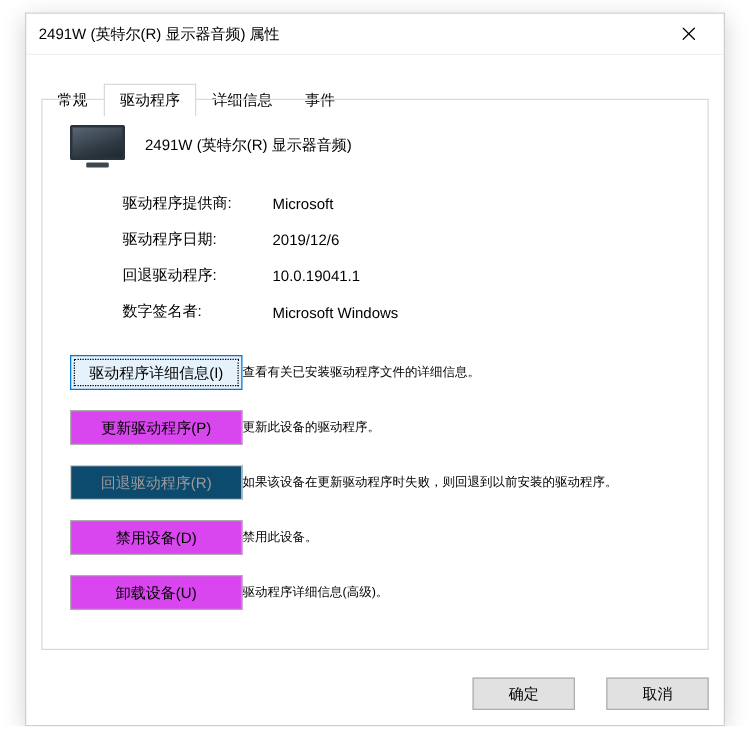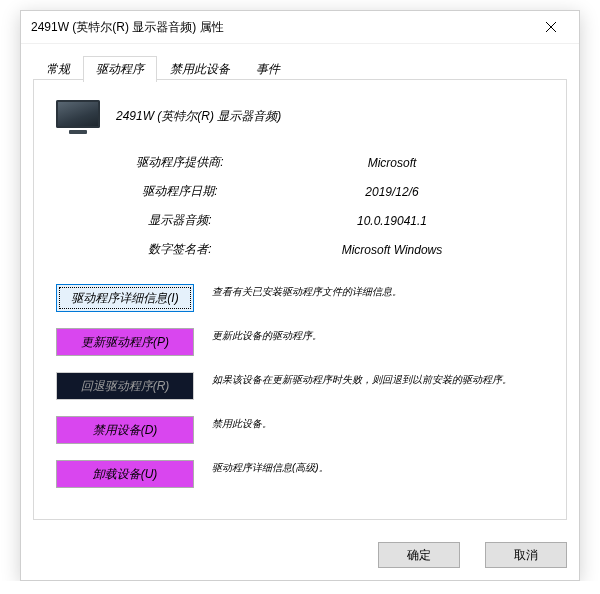--- a/index.html
+++ b/index.html
@@ -46,25 +46,24 @@
     display: flex;
     align-items: flex-end;
     position: relative;
     height: 26px;
   }
   .tab {
     padding: 4px 12px 4px 12px;
     border: 1px solid transparent;
     border-bottom: none;
     position: relative;
-    top: 2px;
+    top: 13px;
     background: transparent;
     font-size: 12px;
     cursor: default;
-    font-style: italic;
   }
   .tab.active {
     border-color: #d9d9d9;
     background: #ffffff;
     z-index: 2;
   }
   .tab-line {
     position: absolute;
     left: 0; right: 0; bottom: 0;
     height: 1px;
@@ -78,21 +77,20 @@
     height: 1px;
     background: #ffffff;
   }
   .pane {
     border: 1px solid #d9d9d9;
     border-top: none;
     padding: 20px 22px 12px 22px;
     min-height: 440px;
     box-sizing: border-box;
     position: relative;
-    font-style: italic;
   }
   .device-row {
     display: flex;
     align-items: center;
     gap: 16px;
     margin-bottom: 22px;
   }
   .monitor-icon {
     width: 44px;
     height: 32px;
@@ -113,41 +111,40 @@
     transform: translateX(-50%);
     width: 18px;
     height: 4px;
     background: #3b464f;
     border-radius: 1px;
   }
   .device-name {
     font-size: 12px;
   }
   .kv-block {
-    margin-left: 64px;
+    margin-left: 42px;
     margin-bottom: 26px;
-    text-align: center;
   }
   .kv-row {
     display: flex;
     align-items: center;
     margin-bottom: 12px;
   }
   .kv-row:last-child { margin-bottom: 0; }
   .kv-key {
     width: 120px;
     flex: 0 0 120px;
   }
   .kv-val {
     flex: 1;
   }
   .action-row {
     display: flex;
+    align-items: center;
     margin-bottom: 16px;
-    gap: 18px;
   }
   .action-row .btn {
     width: 138px;
     height: 28px;
     flex: 0 0 138px;
     background: #d946ef;
     border: 1px solid #adadad;
     display: flex;
     align-items: center;
     justify-content: center;
@@ -157,21 +154,21 @@
   }
   .action-row .btn.focus {
     border: 1px solid #0078d7;
     outline: 1px dotted #000;
     outline-offset: -4px;
     background: #e5f1fb;
   }
   .action-row .btn.disabled {
     color: #9b9b9b;
     border-color: #cfcfcf;
-    background: #0f172a;
+    background: #0c4a6e;
   }
   .action-desc {
     flex: 1;
     font-size: 10px;
     line-height: 1.5;
   }
   .footer {
     display: flex;
     justify-content: flex-end;
     gap: 25px;
@@ -203,21 +200,21 @@
       </svg>
     </div>
   </div>
 
   <div class="content">
 
     <div class="tabs">
       <div class="tab-line"></div>
       <div class="tab">常规</div>
       <div class="tab active">驱动程序</div>
-      <div class="tab">禁用此设备</div>
+      <div class="tab">详细信息</div>
       <div class="tab">事件</div>
     </div>
 
     <div class="pane">
 
       <div class="device-row">
         <div class="monitor-icon">
           <div class="screen"></div>
           <div class="stand"></div>
         </div>
@@ -227,21 +224,21 @@
       <div class="kv-block">
         <div class="kv-row">
           <div class="kv-key">驱动程序提供商:</div>
           <div class="kv-val">Microsoft</div>
         </div>
         <div class="kv-row">
           <div class="kv-key">驱动程序日期:</div>
           <div class="kv-val">2019/12/6</div>
         </div>
         <div class="kv-row">
-          <div class="kv-key">显示器音频:</div>
+          <div class="kv-key">回退驱动程序:</div>
           <div class="kv-val">10.0.19041.1</div>
         </div>
         <div class="kv-row">
           <div class="kv-key">数字签名者:</div>
           <div class="kv-val">Microsoft Windows</div>
         </div>
       </div>
 
       <div class="action-row">
         <div class="btn focus">

